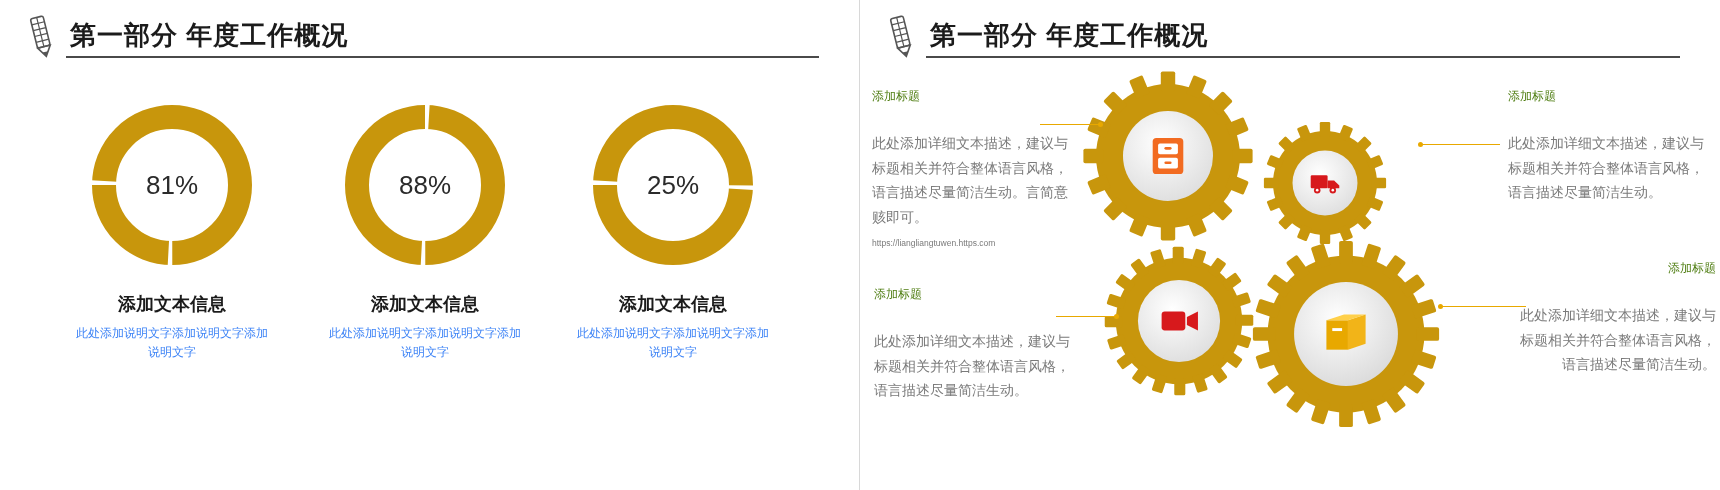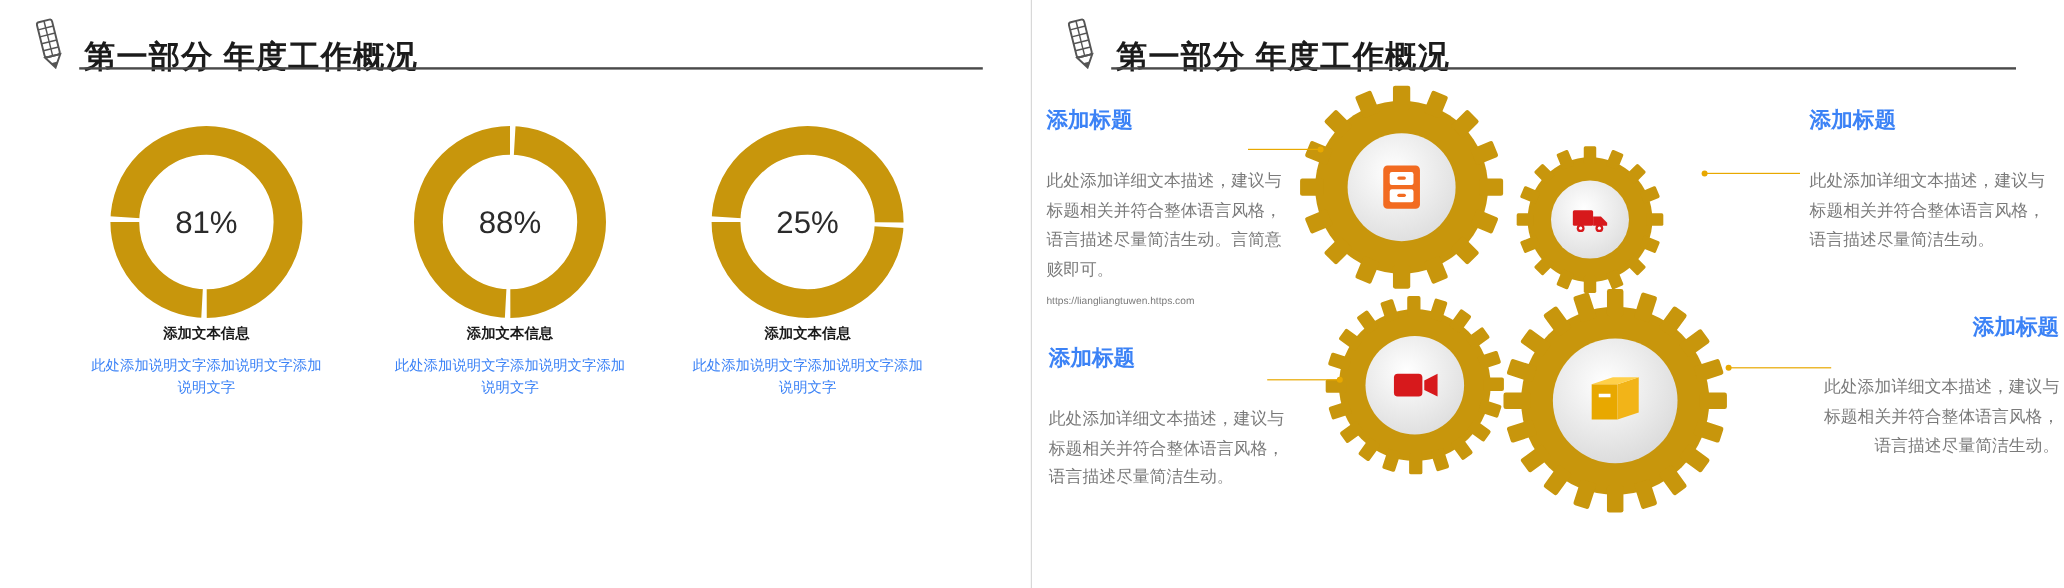--- a/index.html
+++ b/index.html
@@ -10,52 +10,52 @@
     overflow:hidden;
   }
   .deck{display:flex;width:1720px;height:490px;}
   .slide{position:relative;width:860px;height:490px;background:#fff;box-sizing:border-box;}
   .slide.left{border-right:1px solid #d8d8d8;}
 
   
   .hdr{position:absolute;top:10px;left:24px;right:40px;height:56px;}
   .pencil{position:absolute;left:0;top:4px;width:34px;height:46px;}
   .hdr-title{
-    position:absolute;left:46px;top:20px;
+    position:absolute;left:46px;top:8px;
     font-size:26px;font-weight:bold;color:#1b1b1b;letter-spacing:1px;
     white-space:nowrap;
   }
   .hdr-rule{position:absolute;left:42px;right:0;top:46px;height:2px;background:#4a4a4a;}
 
   
   .donut-row{position:absolute;top:100px;left:0;width:860px;height:330px;}
   .donut-item{position:absolute;top:0;width:250px;text-align:center;}
   .donut-item.i0{left:47px;}
   .donut-item.i1{left:300px;}
   .donut-item.i2{left:548px;}
   .donut-wrap{position:relative;width:170px;height:170px;margin:0 auto;}
   .donut-wrap svg{display:block;}
   .donut-pct{
     position:absolute;left:0;top:0;width:170px;height:170px;
     display:flex;align-items:center;justify-content:center;
     font-size:26px;color:#2b2b2b;font-weight:400;
   }
-  .donut-cap{font-size:12px;font-weight:bold;color:#1b1b1b;}
+  .donut-cap{margin-top:22px;font-size:18px;font-weight:bold;color:#1b1b1b;}
   .donut-desc{
     margin:8px auto 0;width:200px;
     font-size:12px;line-height:1.55;color:#3b82f6;
   }
 
   
   .gear-stage{position:absolute;left:0;top:64px;width:860px;height:420px;}
   .gear{position:absolute;}
   .gear svg{display:block;}
 
   .txtblk{position:absolute;width:196px;}
-  .txtblk .t-title{font-size:18px;font-weight:bold;color:#3b82f6;margin-bottom:7px;}
+  .txtblk .t-title{font-size:12px;font-weight:normal;color:#4d7c0f;margin-bottom:7px;}
   .txtblk .t-body{font-size:14px;line-height:1.75;color:#7a7a7a;margin-top:26px;}
   .txtblk .t-link{font-size:8.5px;line-height:1.9;color:#7a7a7a;margin-top:6px;}
   .txtblk.right{text-align:right;}
 
   .connector{position:absolute;background:#E8A800;}
   .dot{position:absolute;width:5px;height:5px;border-radius:50%;background:#E8A800;}
 </style>
 </head>
 <body>
 

